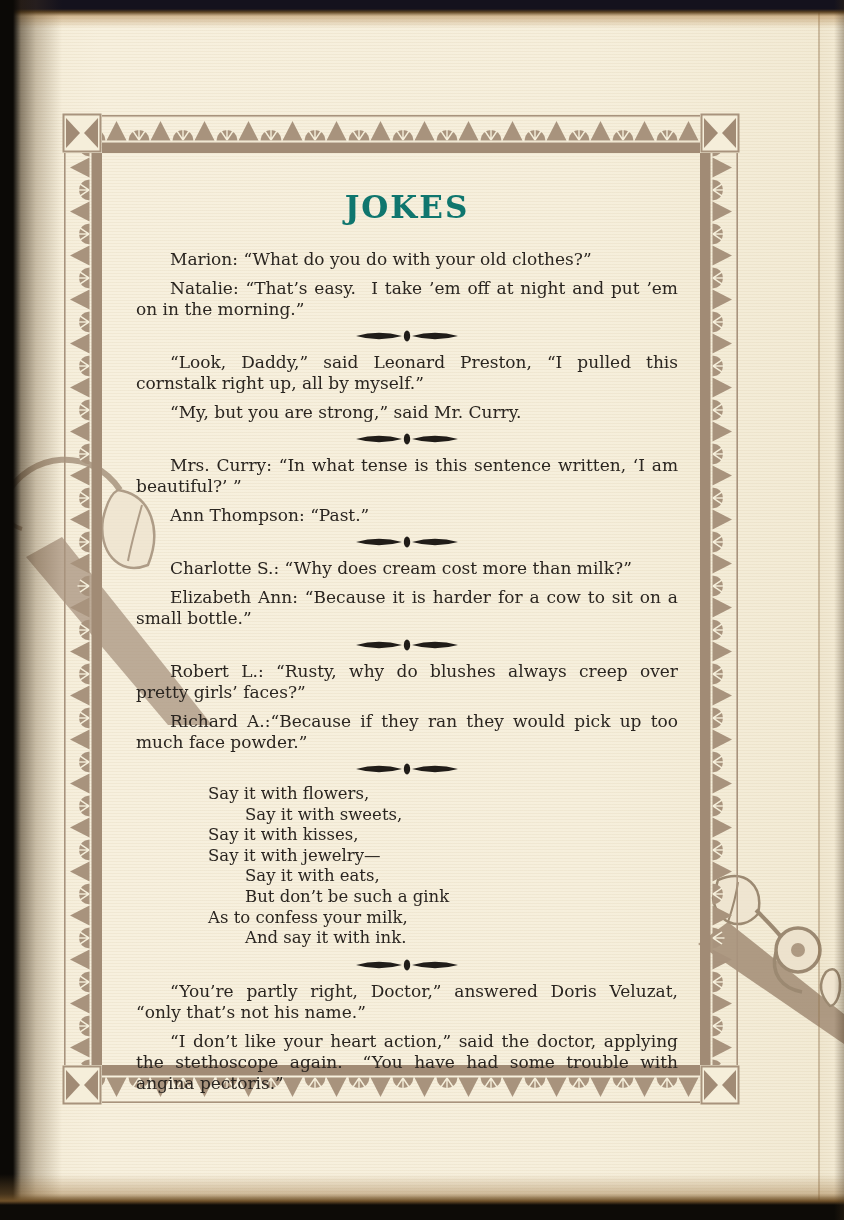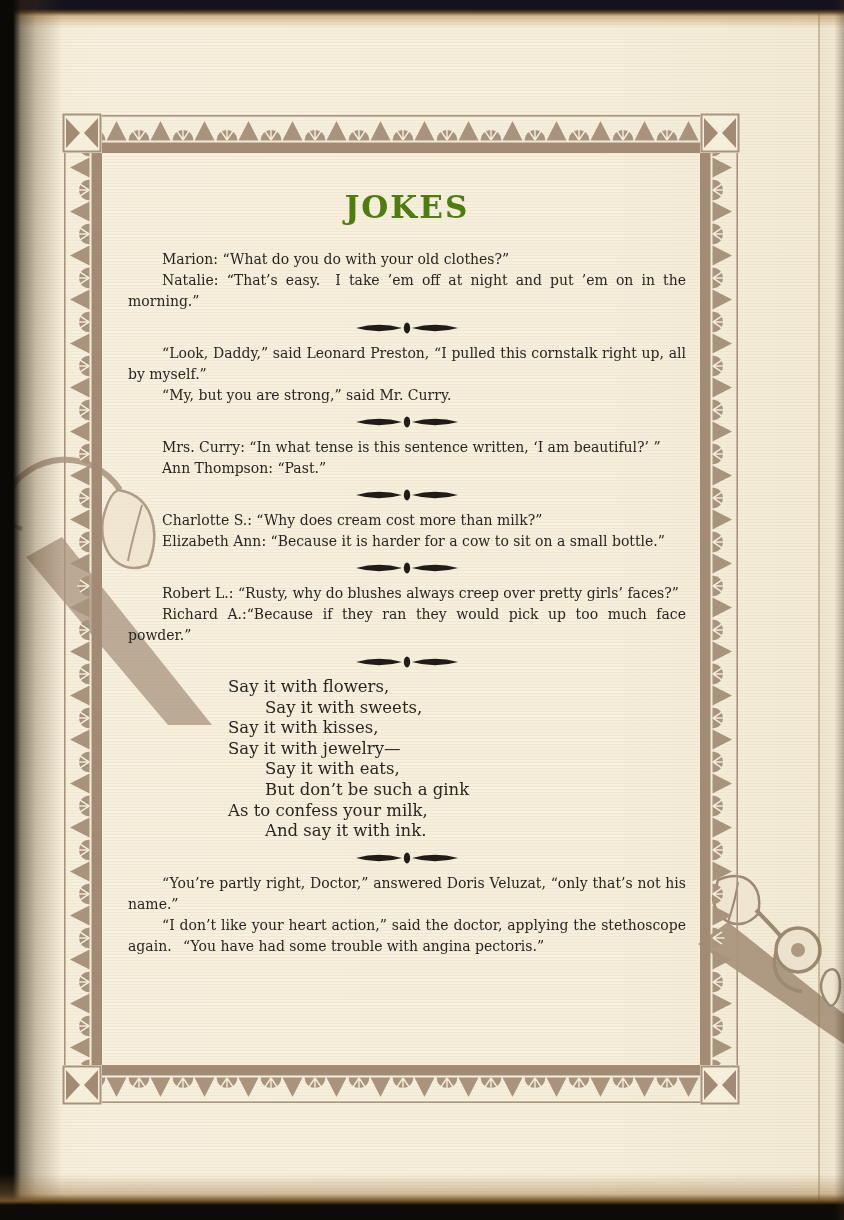--- a/index.html
+++ b/index.html
@@ -27,24 +27,24 @@
   .edge-left{position:absolute;top:0;bottom:0;left:0;width:62px;z-index:6;
     background:linear-gradient(to right,#0b0906 0,#0b0906 13px,rgba(52,37,18,.55) 21px,rgba(84,62,34,.28) 36px,rgba(84,62,34,0) 62px);}
   .edge-bottom{position:absolute;left:0;right:0;bottom:0;height:46px;z-index:6;
     background:linear-gradient(to top,#0d0b07 0,#0d0b07 15px,#6f5129 19px,rgba(150,110,58,.42) 26px,rgba(150,110,58,0) 46px);}
   .edge-right{position:absolute;top:0;bottom:0;right:0;width:10px;z-index:6;
     background:linear-gradient(to left,rgba(60,45,25,.35),rgba(60,45,25,0));}
   .flourish{position:absolute;z-index:1;}
   .frame{position:absolute;left:62px;top:113px;z-index:3;}
   .content{position:absolute;left:128px;top:153px;width:558px;z-index:4;color:#2a2520;}
   h1.title{margin:36px 0 24px;text-align:center;font-size:31px;font-weight:bold;
-    letter-spacing:2px;color:#4d7c0f;}
-  .para{margin:0;text-align:justify;text-indent:34px;font-size:14px;line-height:21px;}
+    letter-spacing:2px;color:#0f766e;}
+  .para{margin:8px;text-align:justify;text-indent:34px;font-size:17px;line-height:21px;}
   .divider{height:16px;margin:8px 0 7px;text-align:center;line-height:0;}
-  .poem{margin:3px 0 2px 100px;font-size:16.5px;line-height:20.6px;}
+  .poem{margin:3px 0 2px 80px;font-size:16.5px;line-height:20.6px;}
   .poem-line.ind{padding-left:37px;}
 </style>
 </head>
 <body>
 
 <div style="position:absolute;inset:0;">
   <div class="paper"></div>
   <div class="right-column"></div>
   <div class="gutter-line"></div>
 

